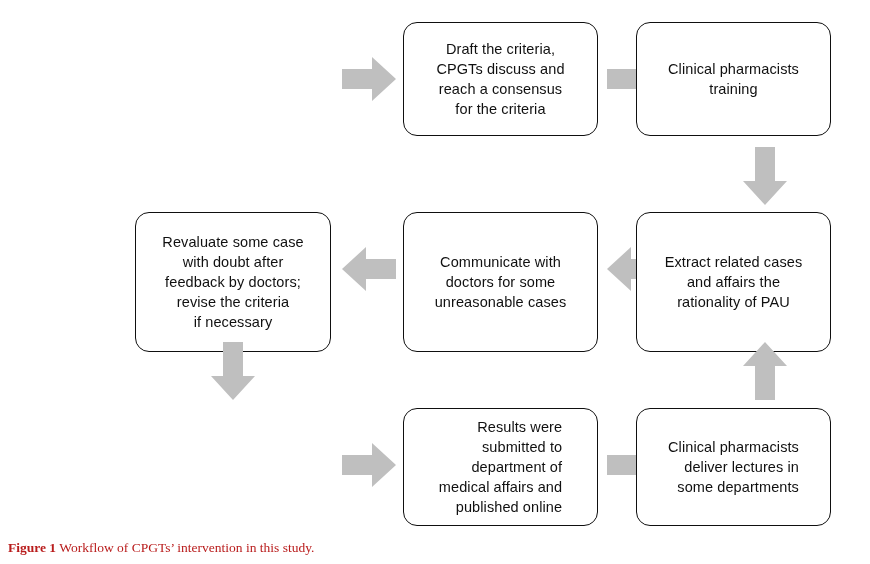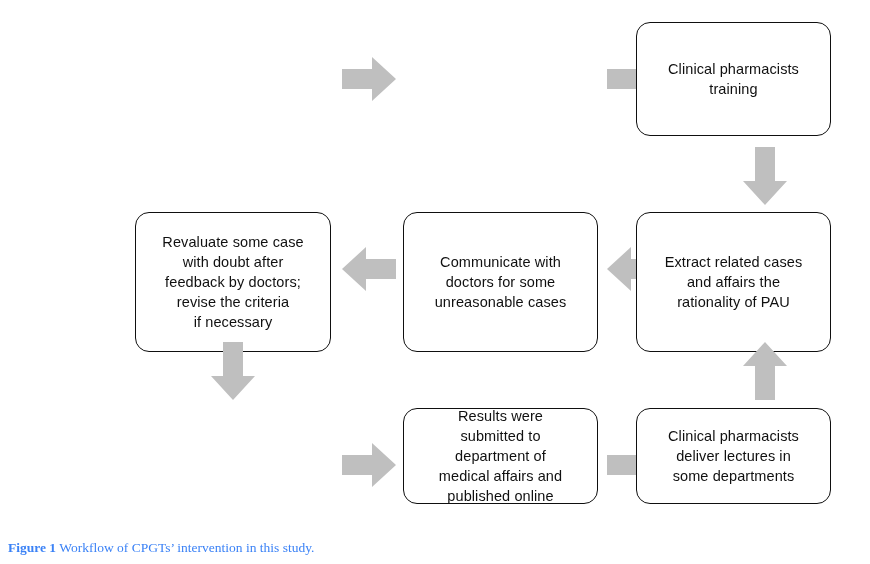--- a/index.html
+++ b/index.html
@@ -46,21 +46,21 @@
     letter-spacing: 0.1px;
   }
 
   
   .col-1 { left: 135px; width: 196px; }
   .col-2 { left: 403px; width: 195px; }
   .col-3 { left: 636px; width: 195px; }
   
   .row-1 { top: 22px;  height: 114px; }
   .row-2 { top: 212px; height: 140px; }
-  .row-3 { top: 408px; height: 96px; }
+  .row-3 { top: 408px; height: 118px; text-align: right; }
 
   
   .arrow {
     position: absolute;
     display: block;
   }
   .arrow svg { display: block; }
 
   
   .arrow-h { width: 62px; height: 52px; }
@@ -79,21 +79,21 @@
 
   
   #figure-caption {
     position: absolute;
     left: 8px;
     top: 539px;
     width: 700px;
     font-family: "Liberation Serif", serif;
     font-size: 13.5px;
     line-height: 17px;
-    color: #3b82f6;
+    color: #b91c1c;
     white-space: nowrap;
   }
   #figure-caption .cap-strong {
     font-weight: bold;
   }
   #figure-caption .cap-text {
     font-weight: normal;
   }
 </style>
 </head>
@@ -101,20 +101,26 @@
 
 <div id="flow-canvas">
 
 
   <span class="arrow arrow-h arr-r1c12">
     <svg width="62" height="52" viewBox="0 0 62 52" aria-hidden="true">
       <polygon points="4,16 34,16 34,4 58,26 34,48 34,36 4,36" fill="#bfbfbf"></polygon>
     </svg>
   </span>
 
+  <div class="node col-2 row-1">
+    <span class="node-label">Draft the criteria,
+CPGTs discuss and
+reach a consensus
+for the criteria</span>
+  </div>
 
   <span class="arrow arrow-h arr-r1c23">
     <svg width="62" height="52" viewBox="0 0 62 52" aria-hidden="true">
       <polygon points="4,16 34,16 34,4 58,26 34,48 34,36 4,36" fill="#bfbfbf"></polygon>
     </svg>
   </span>
 
   <div class="node col-3 row-1">
     <span class="node-label">Clinical pharmacists
 training</span>

